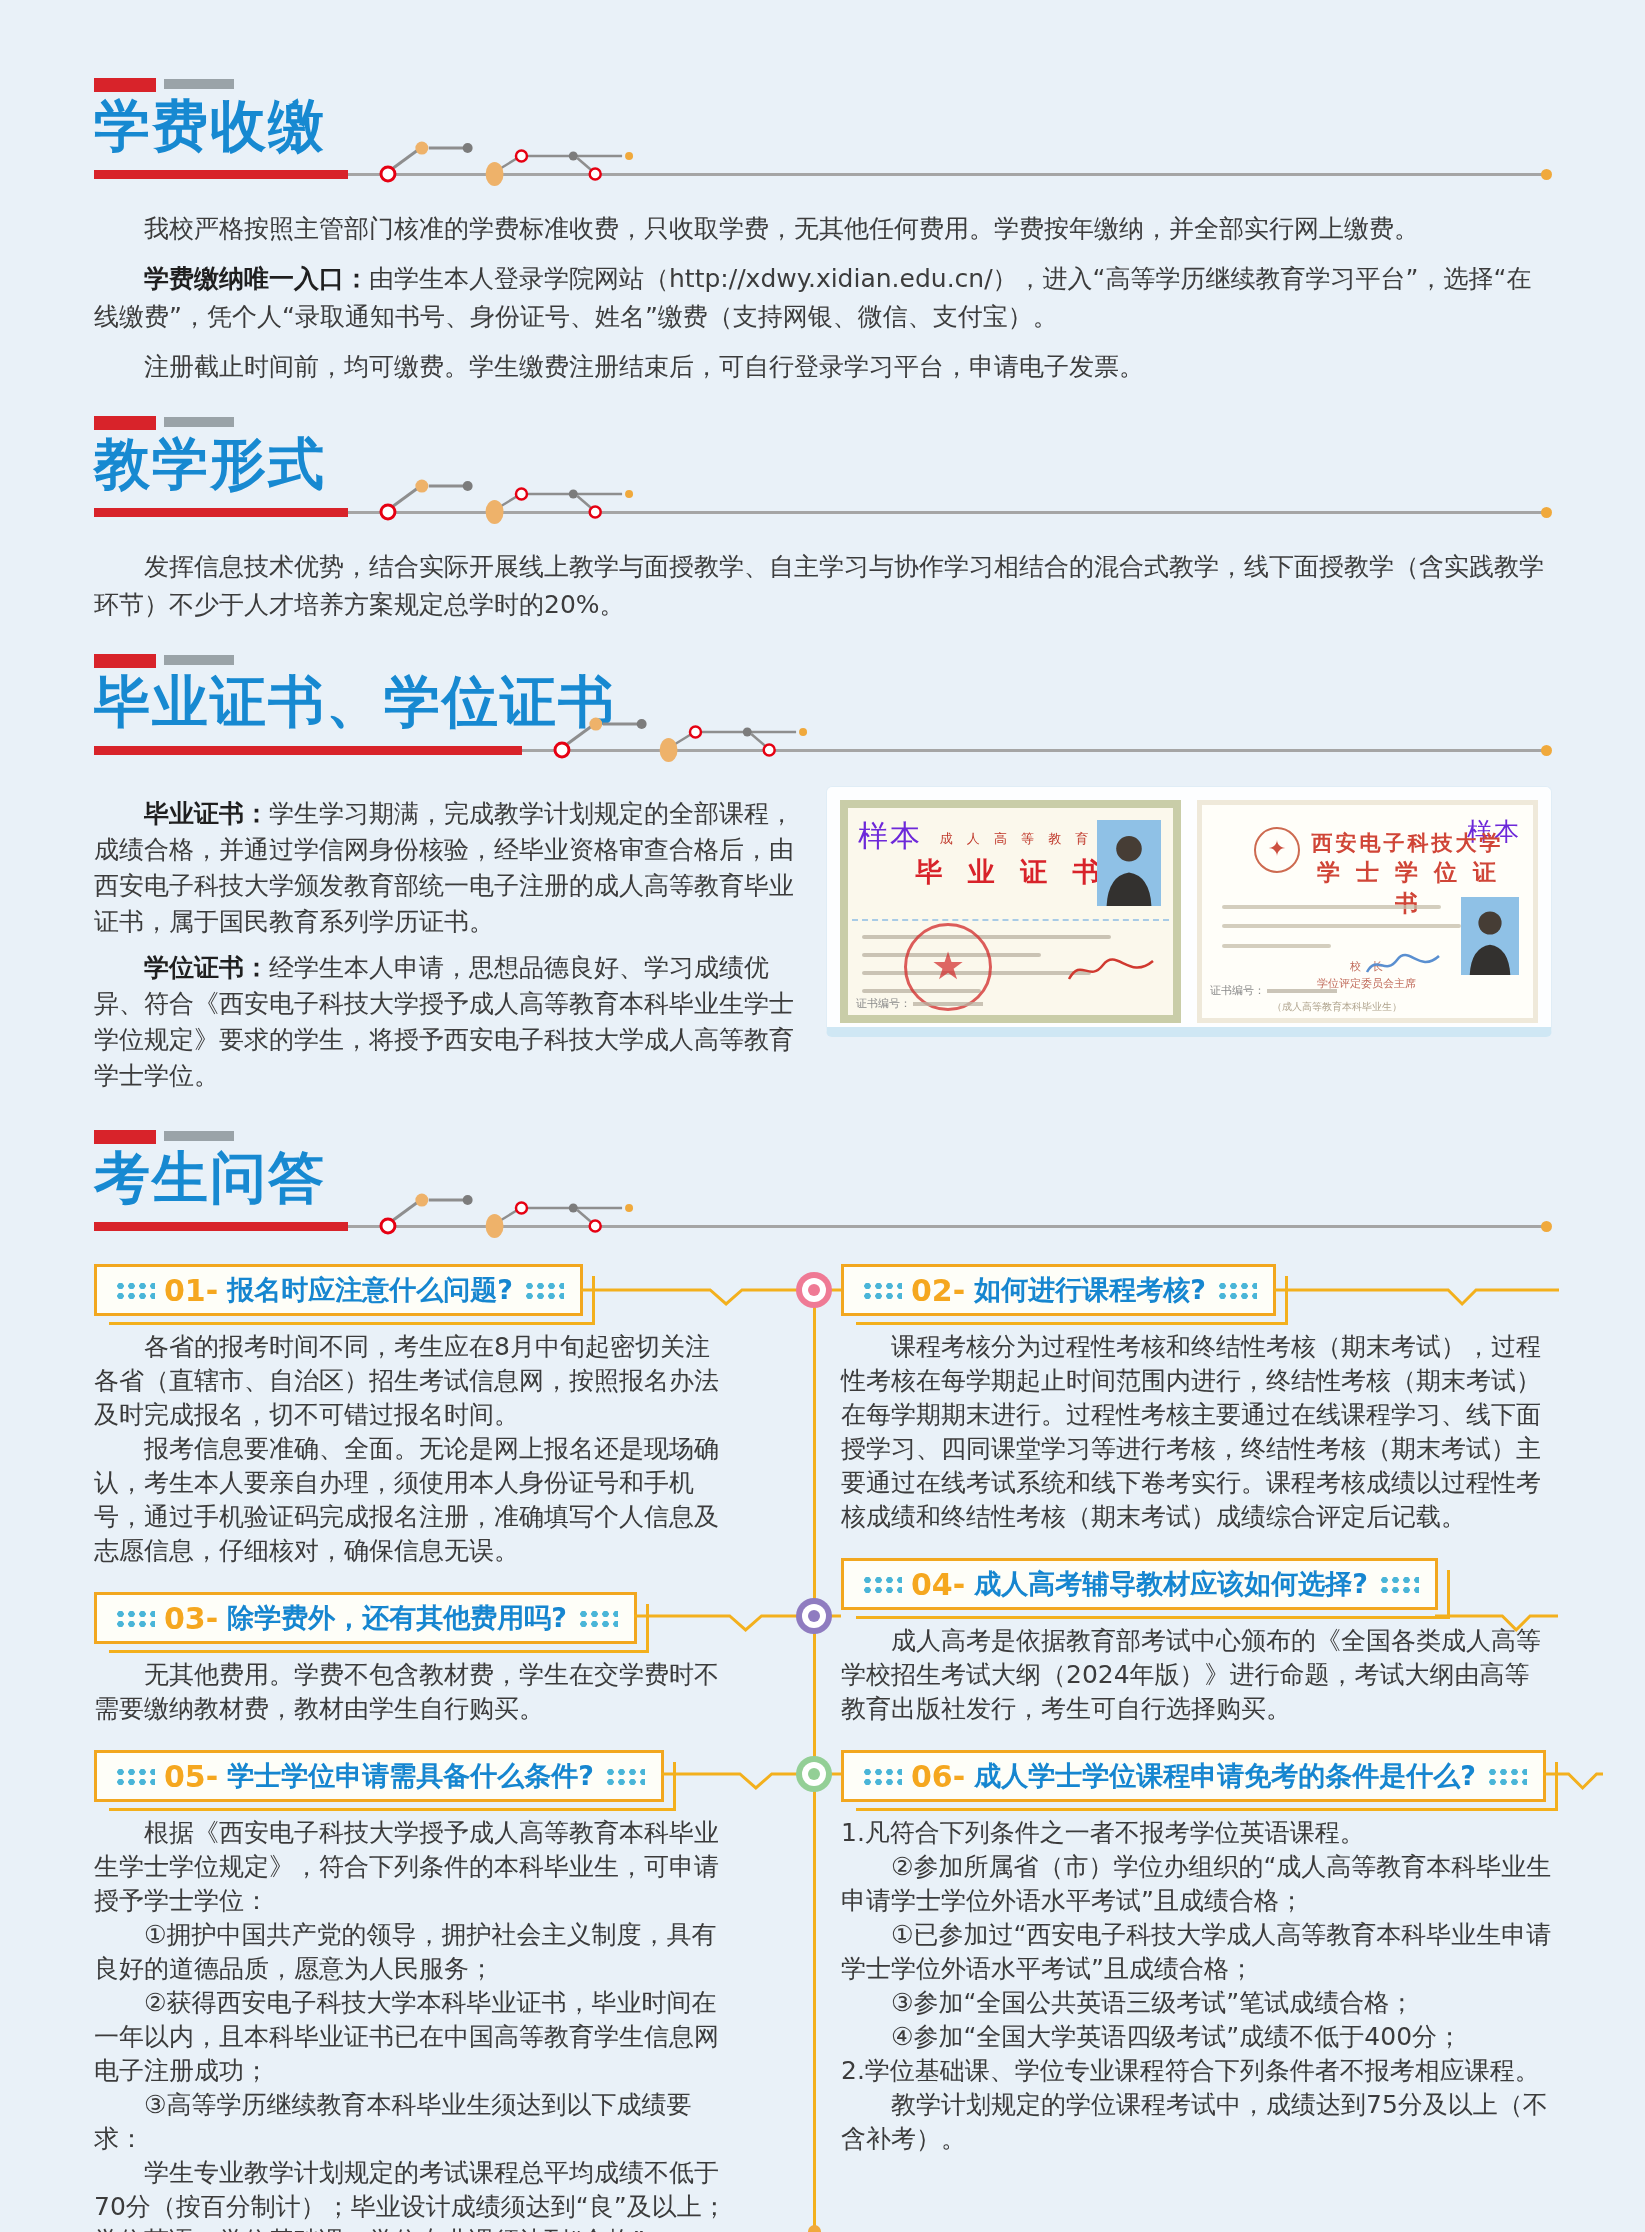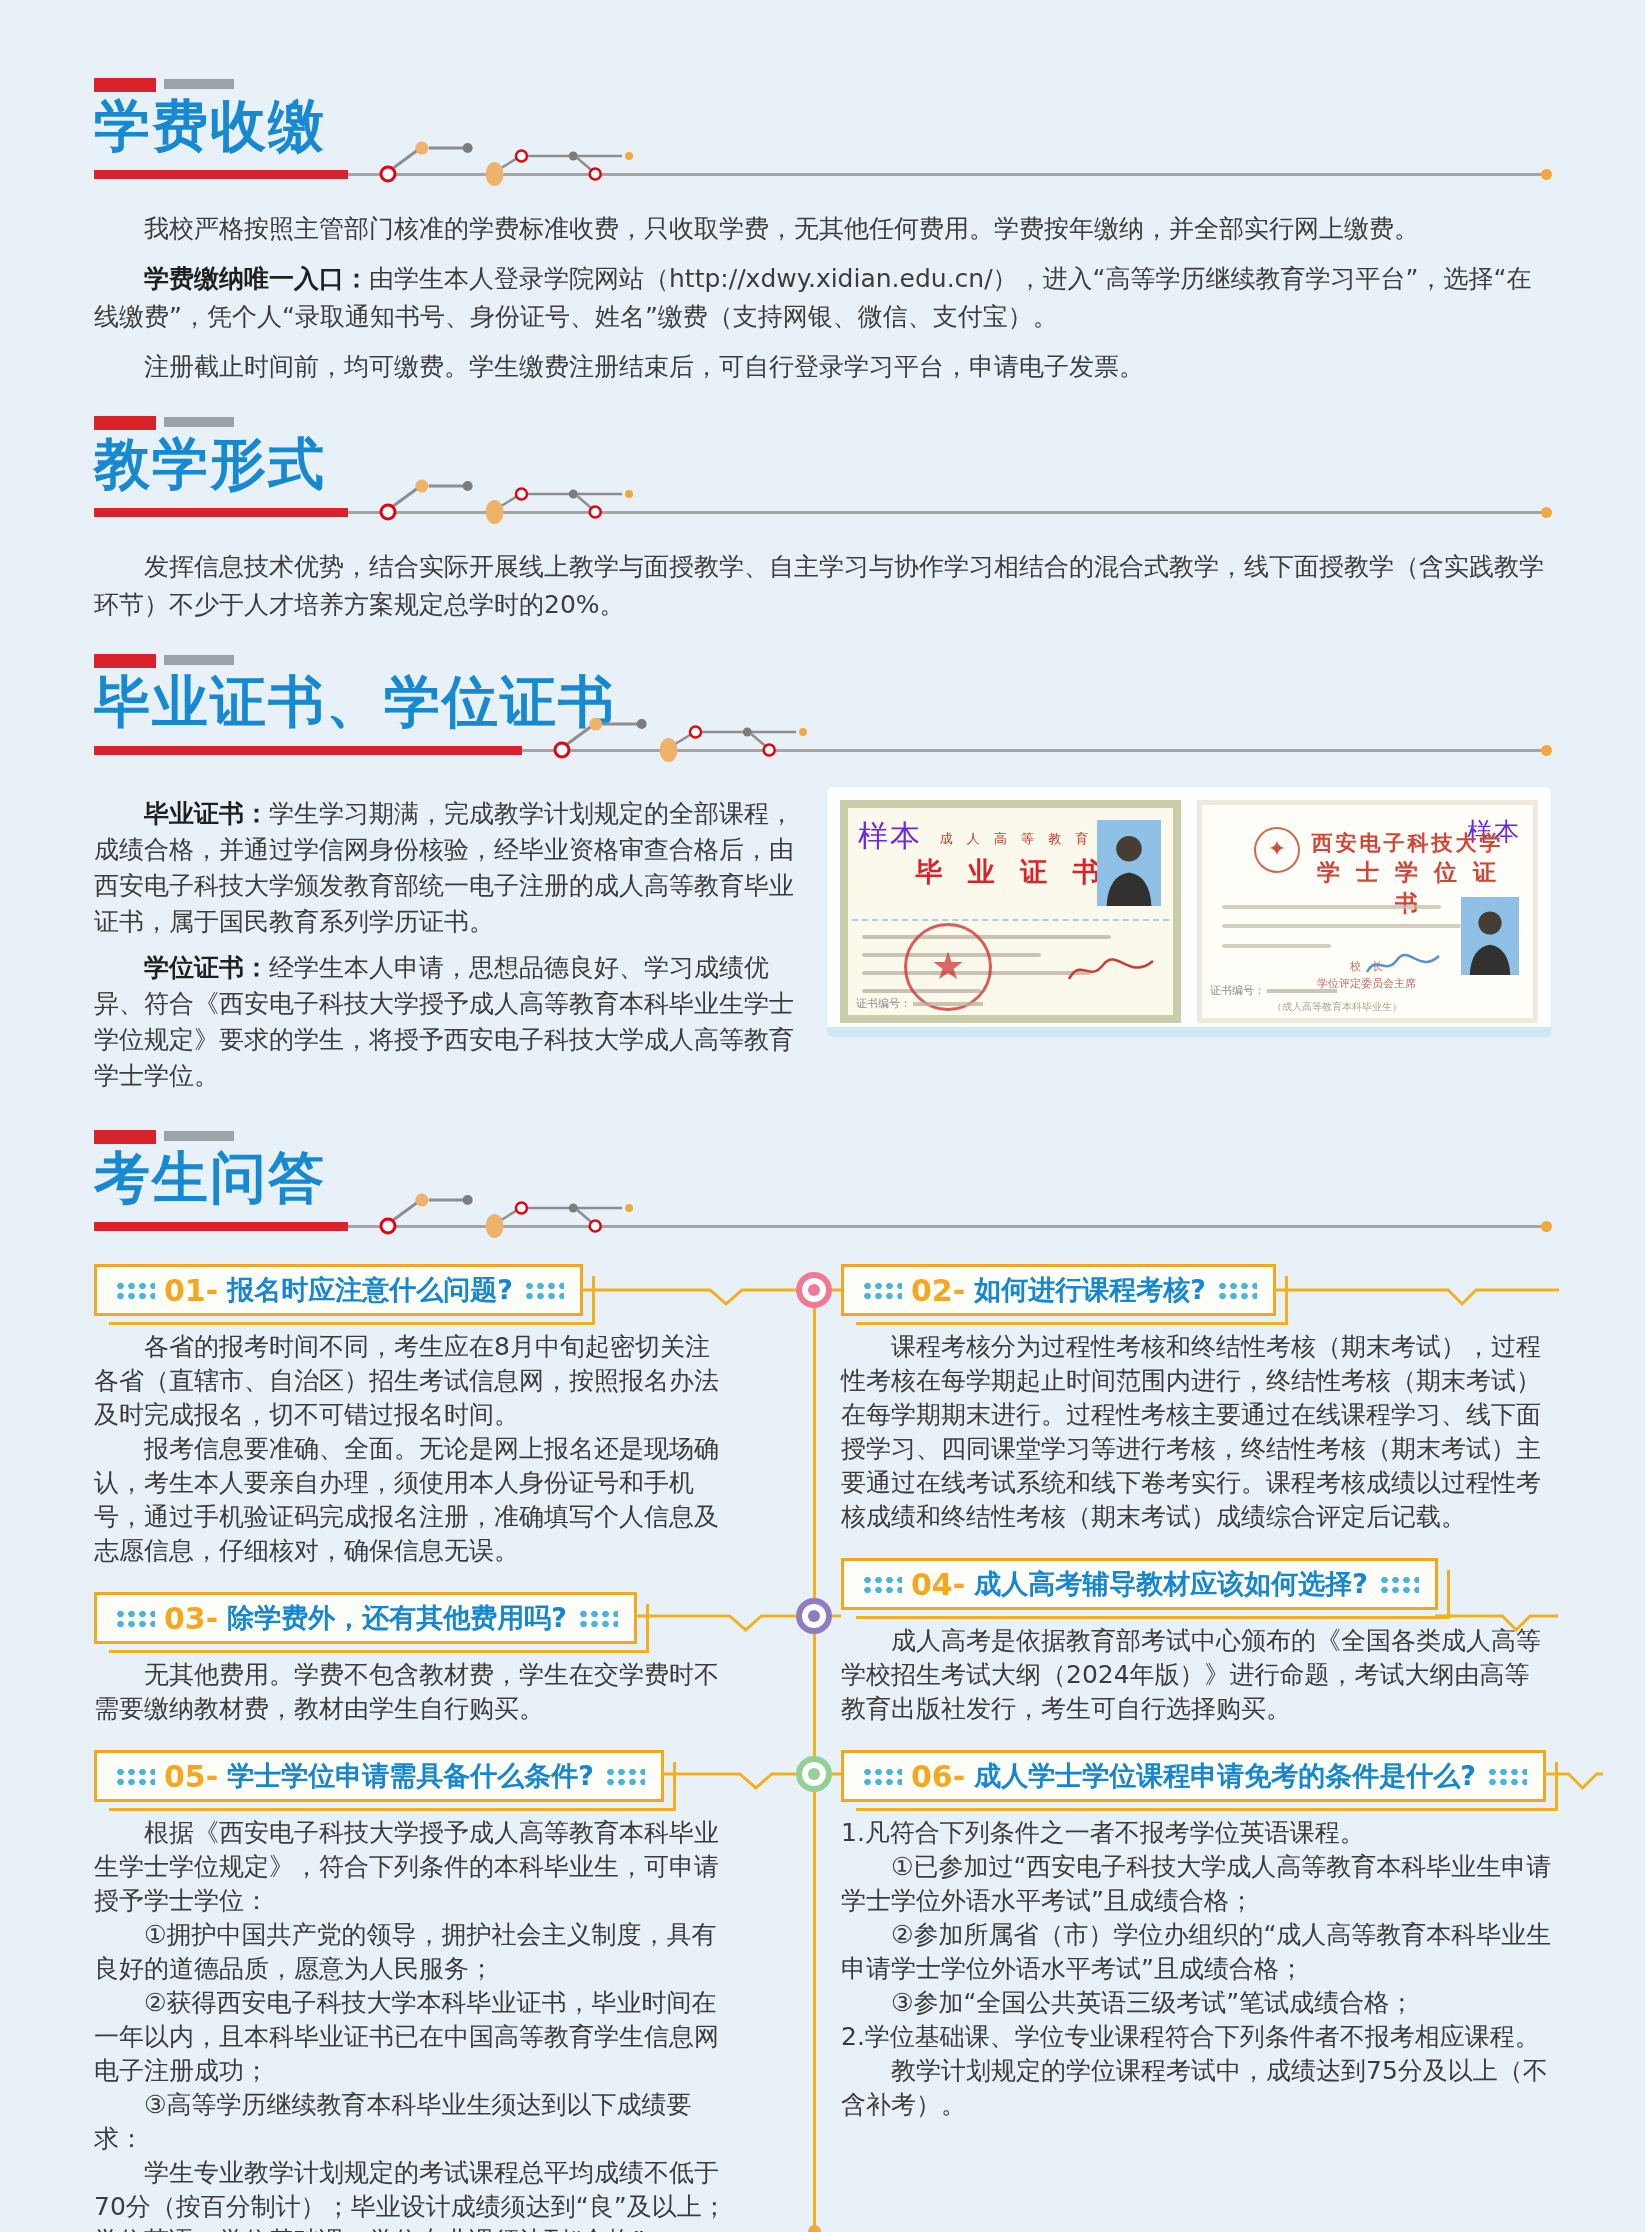--- a/index.html
+++ b/index.html
@@ -325,23 +325,24 @@
           </div>
 
         <div class="qbox" id="qbox-6">
           <span class="dots"></span>
           <span class="qnum">06-</span>
           <span class="qtext">成人学士学位课程申请免考的条件是什么?</span>
           <span class="dots"></span>
         </div>
         <div class="qa-answer" style="margin-bottom:0">
             <p class="ans flush">1.凡符合下列条件之一者不报考学位英语课程。</p>
+            <p class="ans">②参加所属省（市）学位办组织的“成人高等教育本科毕业生申请学士学位外语水平考试”且成绩合格；</p>
             <p class="ans">①已参加过“西安电子科技大学成人高等教育本科毕业生申请学士学位外语水平考试”且成绩合格；</p>
-            <p class="ans">②参加所属省（市）学位办组织的“成人高等教育本科毕业生申请学士学位外语水平考试”且成绩合格；</p>
             <p class="ans">③参加“全国公共英语三级考试”笔试成绩合格；</p>
+            <p class="ans">④参加“全国大学英语四级考试”成绩不低于400分；</p>
             <p class="ans flush">2.学位基础课、学位专业课程符合下列条件者不报考相应课程。</p>
             <p class="ans">教学计划规定的学位课程考试中，成绩达到75分及以上（不含补考）。</p>
           </div>
       </div>
     <svg width="234" height="34" style="position: absolute; left: 487px; top: 9px; overflow: visible; z-index: 2;" viewBox="0 0 235 34">
           <polyline points="0,17 129.7,17 145.7,31 161.7,17 235,17" fill="none" stroke="#f3b01d" stroke-width="3"></polyline>
         </svg>
         <svg width="27" height="34" style="position: absolute; left: 720px; top: 9px; overflow: visible; z-index: 2;" viewBox="0 0 27 34">
           <polyline points="0,17 27,17" fill="none" stroke="#f3b01d" stroke-width="3"></polyline>
         </svg>

